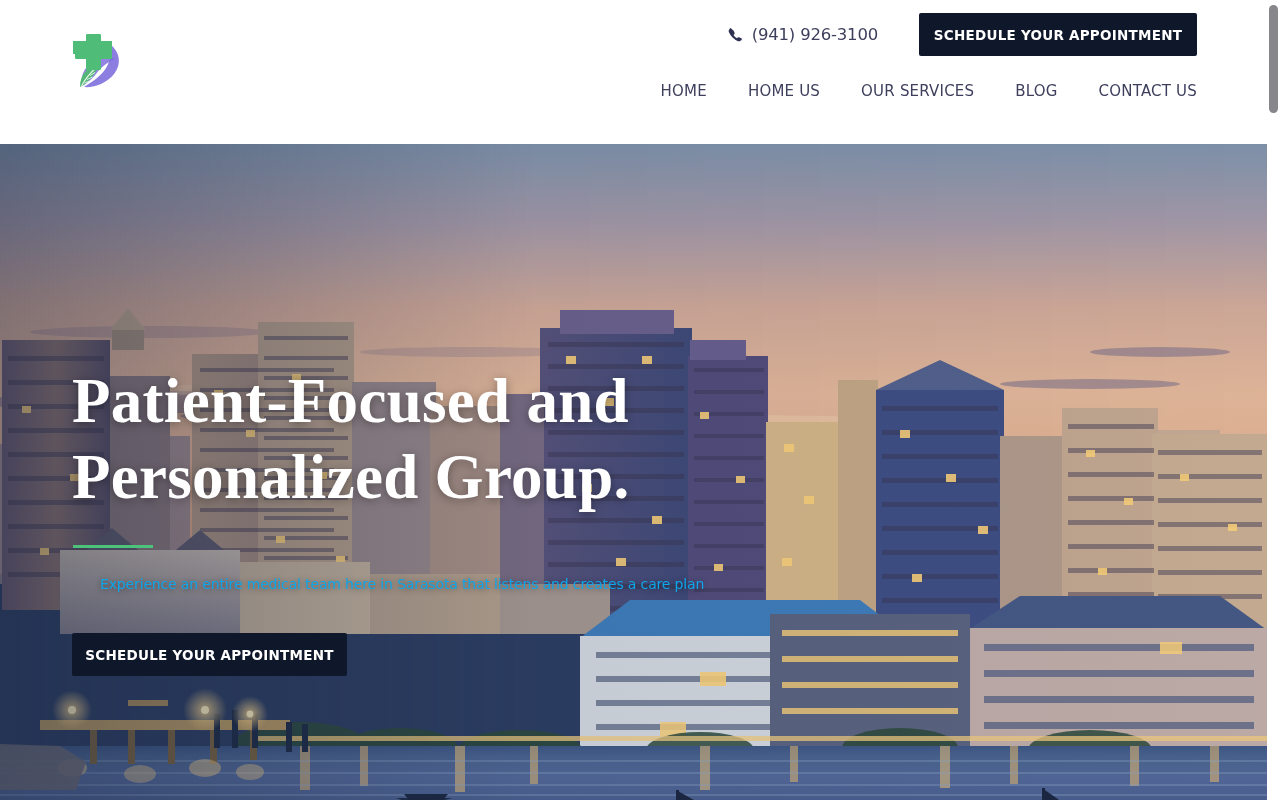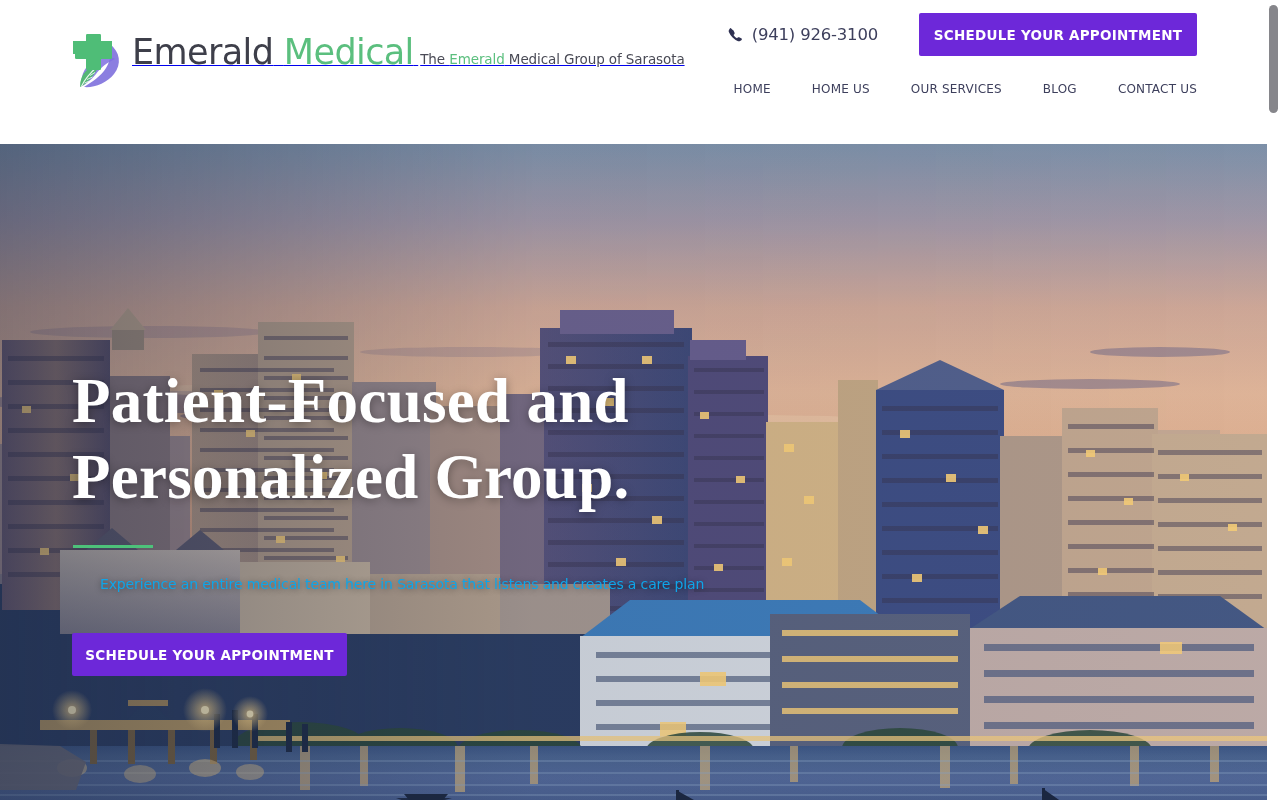--- a/index.html
+++ b/index.html
@@ -50,35 +50,35 @@
   }
   .phone-link {
     display:flex; align-items:center; gap:9px;
     color:#3d3f5c; font-size:16.5px; letter-spacing:-0.2px;
     text-decoration:none; margin-right:41px; white-space:nowrap;
     font-family:"DejaVu Sans", sans-serif;
   }
   .phone-icon { width:15px; height:15px; display:block; color:#2f3152; }
   .btn-green {
     display:inline-flex; align-items:center; justify-content:center;
-    background:#6d28d9; color:#ffffff; border:none; cursor:pointer;
+    background:#0f172a; color:#ffffff; border:none; cursor:pointer;
     font-family:"DejaVu Sans", sans-serif;
     font-weight:700; letter-spacing:0.25px;
   }
   .btn-header {
     width:278px; height:43px; font-size:13.5px; border-radius:2px;
   }
   .nav {
     display:flex; align-items:center; justify-content:flex-end;
     gap:0; padding-top:14px;
   }
   .nav a {
     color:#3d3f5c; text-decoration:none;
     font-family:"DejaVu Sans", sans-serif;
-    font-size:12px; font-weight:400; letter-spacing:0.2px;
+    font-size:15px; font-weight:400; letter-spacing:0.2px;
     padding:6px 0; margin-left:41px; white-space:nowrap;
   }
   .nav a:first-child { margin-left:0; }
 
   
   .hero {
     position:absolute; left:0; top:144px; width:1267px; height:776px;
     overflow:hidden; background:#2c3e63;
   }
   .hero-photo { position:absolute; inset:0; }
@@ -134,25 +134,20 @@
           <path d="M10 57 C10 44 18 36 30 34 C26 42 22 48 16 53 C14 55 12 56 10 57 Z" fill="#55b776"></path>
           <path d="M11.5 56.2 C15 49 20 43 27.5 36.5" stroke="#e9f7ee" stroke-width="1.1" fill="none"></path>
           <path d="M17 49.5 L22.5 47" stroke="#e9f7ee" stroke-width="0.9" fill="none"></path>
           <path d="M14.5 53 L19.5 51" stroke="#e9f7ee" stroke-width="0.9" fill="none"></path>
           <path d="M20 45.5 L25 42.5" stroke="#e9f7ee" stroke-width="0.9" fill="none"></path>
 
           <path d="M14 9 L27 9 L27 0.5 L27 9 L40 9 L40 22 L27 22 L27 35 L14 35 L14 22 L1 22 L1 9 Z" fill="#4fbd77" transform="translate(2,2)"></path>
           <rect x="16" y="4" width="15" height="36" rx="1.2" fill="#4fbd77"></rect>
           <rect x="5" y="15" width="37" height="14" rx="1.2" fill="#4fbd77"></rect>
         </svg>
-      </span>
-      <span class="logo-text-wrap">
-        <span class="logo-wordmark"><span class="logo-word-emerald">Emerald</span> <span class="logo-word-medical">Medical</span></span>
-        <span class="logo-rule"></span>
-        <span class="logo-tagline"><span>The </span><span class="grn">Emerald</span><span> Medical Group of Sarasota</span></span>
       </span>
     </a>
 
     <div class="header-right">
       <div class="contact-row">
         <a class="phone-link" href="#">
           <span class="phone-icon">
             <svg width="15" height="15" viewBox="0 0 16 16" fill="currentColor" xmlns="http://www.w3.org/2000/svg">
               <path d="M3.1 1.2c-.5-.1-1 .2-1.3.6L1 3.1c-.4.6-.4 1.4-.1 2.1a17 17 0 0 0 4 5.9 17 17 0 0 0 5.9 4c.7.3 1.5.3 2.1-.1l1.3-.8c.4-.3.7-.8.6-1.3-.1-.4-.4-.7-.8-.9l-2.1-1c-.5-.2-1.1-.1-1.5.3l-.8.8a12 12 0 0 1-3.7-3.7l.8-.8c.4-.4.5-1 .3-1.5l-1-2.1c-.2-.4-.5-.7-.9-.8z"></path>
             </svg>

